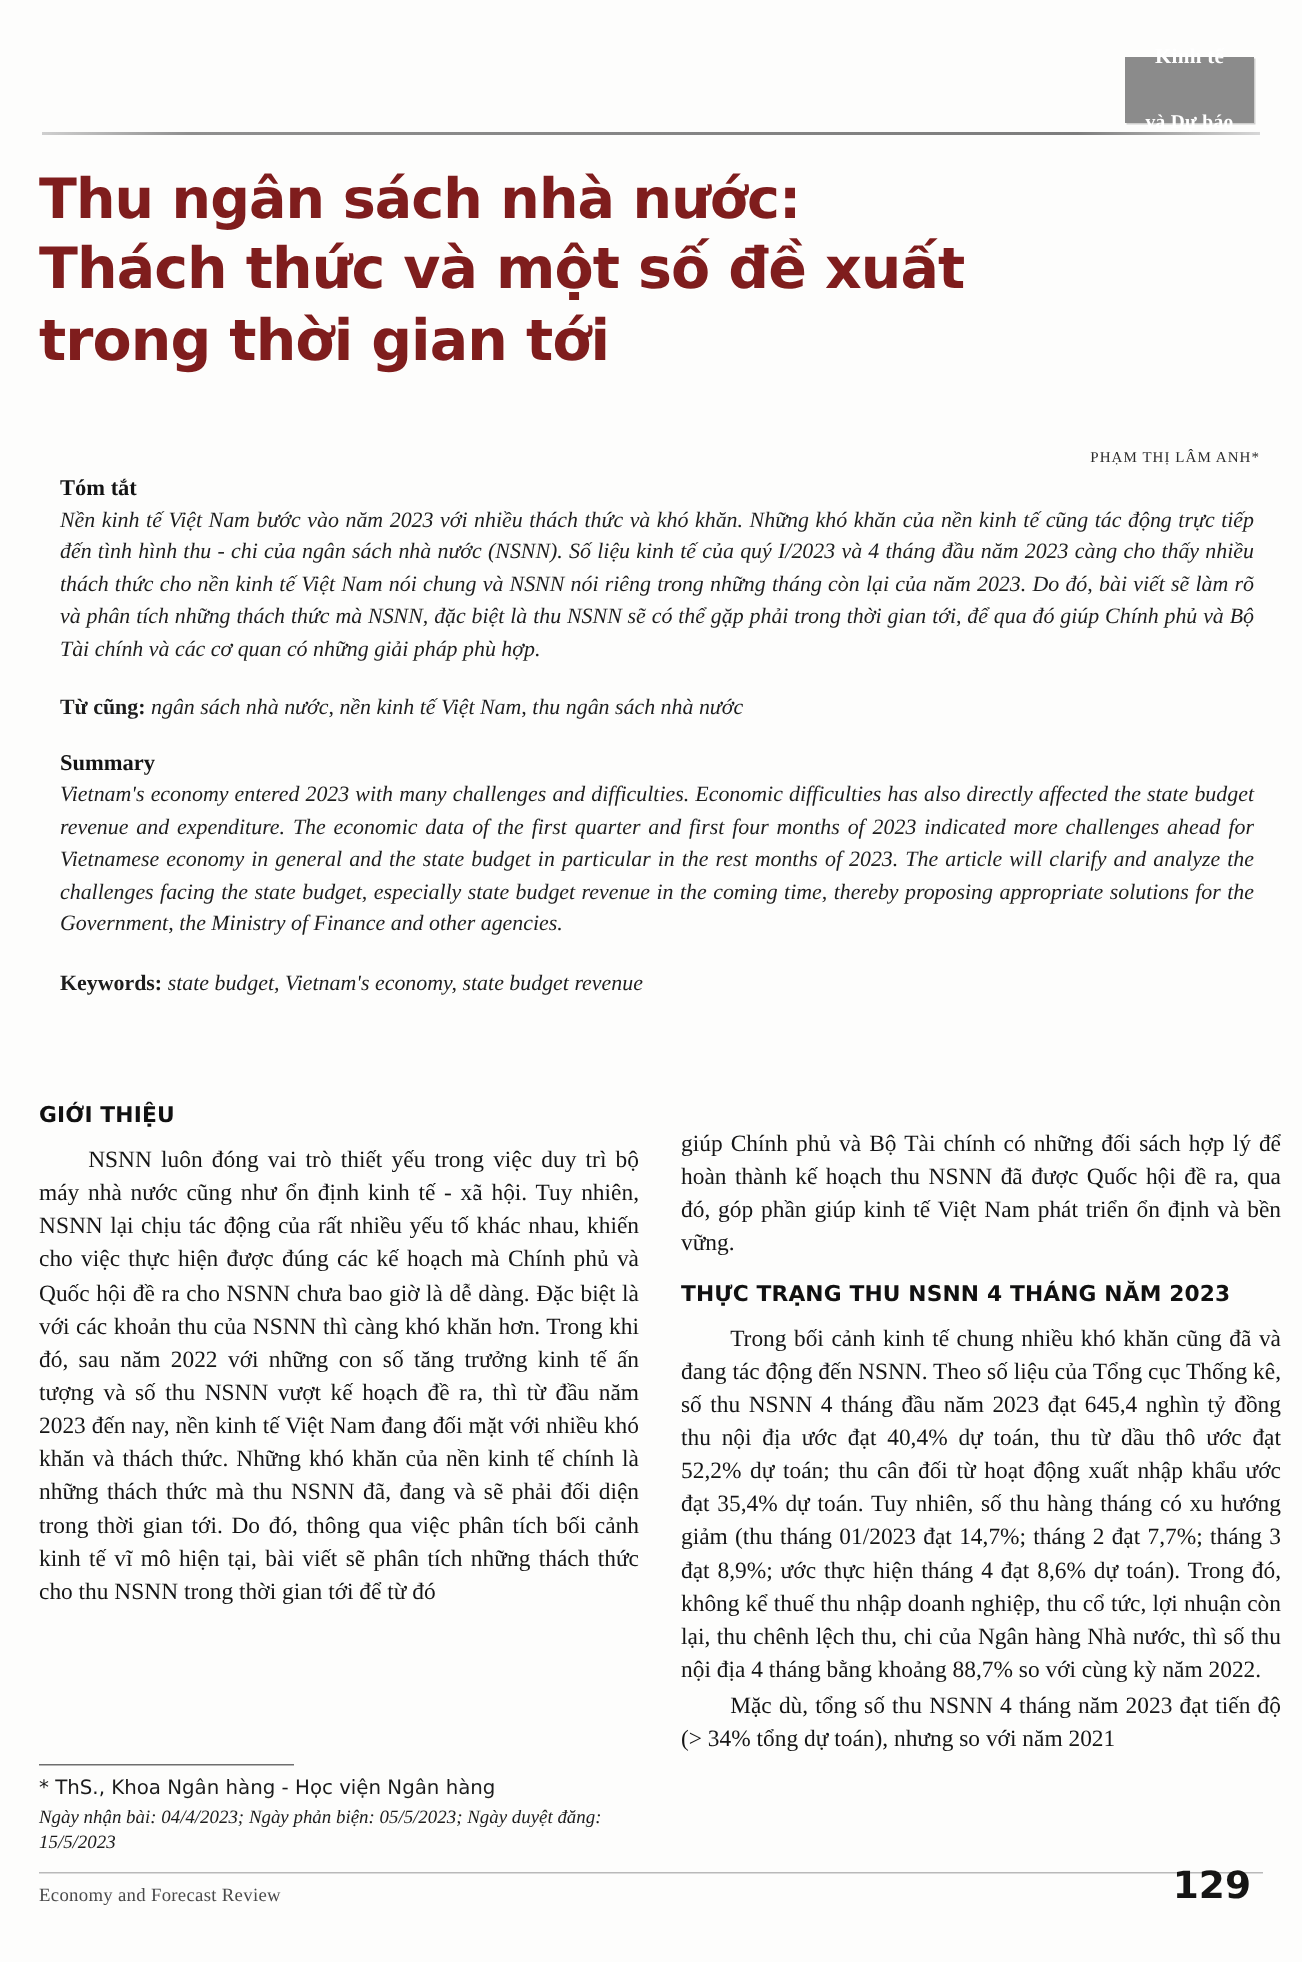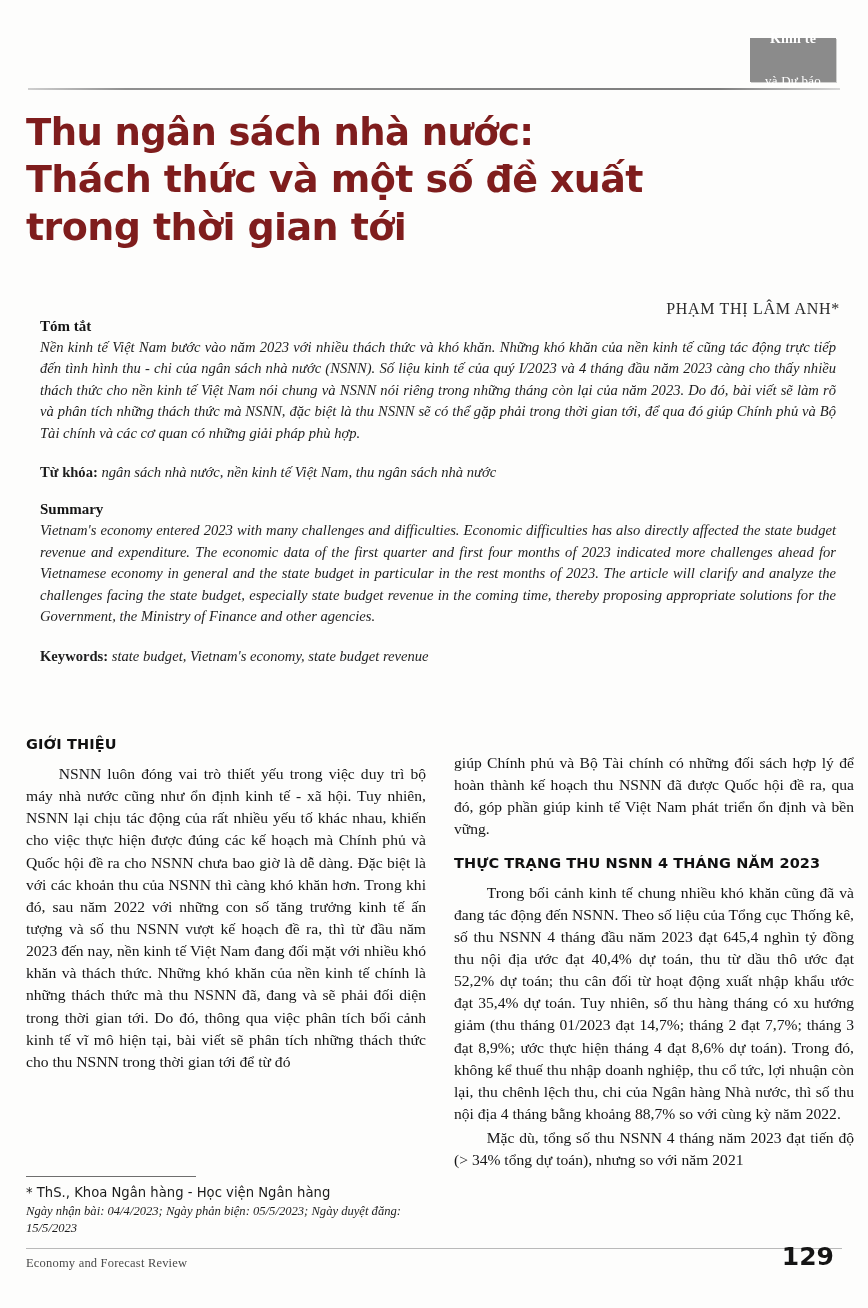--- a/index.html
+++ b/index.html
@@ -47,21 +47,21 @@
     gap: 27px;
   }
   .logo-line1 {
     font-family: "Liberation Serif", serif;
     font-weight: bold;
     font-size: 14px;
     letter-spacing: .2px;
   }
   .logo-line2 {
     font-family: "Liberation Serif", serif;
-    font-weight: normal;
+    font-weight: bold;
     font-size: 13px;
     letter-spacing: .2px;
   }
   .rule-top {
     position: absolute;
     left: 0;
     right: 0;
     top: 50px;
     height: 2px;
     background: linear-gradient(to right, #cfcfcf, #8f8f8f 12%, #7d7d7d 85%, #d7d7d7);
@@ -84,21 +84,21 @@
     white-space: nowrap;
   }
   .title-line.l2 { font-size: 38px; }
 
   
   .author {
     position: absolute;
     top: 300px;
     right: 28px;
     font-family: "Liberation Serif", serif;
-    font-size: 16px;
+    font-size: 10px;
     letter-spacing: .7px;
     color: #2a2a2a;
   }
 
   
   .abs-wrap {
     position: absolute;
     left: 40px;
     right: 32px;
     top: 318px;
@@ -241,21 +241,21 @@
     <div class="title-line l2">Thách thức và một số đề xuất</div>
     <div class="title-line l2">trong thời gian tới</div>
   </div>
 
   <div class="author">PHẠM THỊ LÂM ANH*</div>
 
   <div class="abs-wrap">
     <div class="abs-head">Tóm tắt</div>
     <div class="abs-body">Nền kinh tế Việt Nam bước vào năm 2023 với nhiều thách thức và khó khăn. Những khó khăn của nền kinh tế cũng tác động trực tiếp đến tình hình thu - chi của ngân sách nhà nước (NSNN). Số liệu kinh tế của quý I/2023 và 4 tháng đầu năm 2023 càng cho thấy nhiều thách thức cho nền kinh tế Việt Nam nói chung và NSNN nói riêng trong những tháng còn lại của năm 2023. Do đó, bài viết sẽ làm rõ và phân tích những thách thức mà NSNN, đặc biệt là thu NSNN sẽ có thể gặp phải trong thời gian tới, để qua đó giúp Chính phủ và Bộ Tài chính và các cơ quan có những giải pháp phù hợp.</div>
     <div class="gap-md"></div>
-    <div class="kw"><b>Từ khóa:</b> <i>ngân sách nhà nước, nền kinh tế Việt Nam, thu ngân sách nhà nước</i></div>
+    <div class="kw"><b>Từ cũng:</b> <i>ngân sách nhà nước, nền kinh tế Việt Nam, thu ngân sách nhà nước</i></div>
     <div class="gap-md"></div>
     <div class="abs-head">Summary</div>
     <div class="abs-body">Vietnam's economy entered 2023 with many challenges and difficulties. Economic difficulties has also directly affected the state budget revenue and expenditure. The economic data of the first quarter and first four months of 2023 indicated more challenges ahead for Vietnamese economy in general and the state budget in particular in the rest months of 2023. The article will clarify and analyze the challenges facing the state budget, especially state budget revenue in the coming time, thereby proposing appropriate solutions for the Government, the Ministry of Finance and other agencies.</div>
     <div class="gap-md"></div>
     <div class="kw"><b>Keywords:</b> <i>state budget, Vietnam's economy, state budget revenue</i></div>
   </div>
 
   <div class="cols">
     <div class="col">
       <div class="sec-head">GIỚI THIỆU</div>

